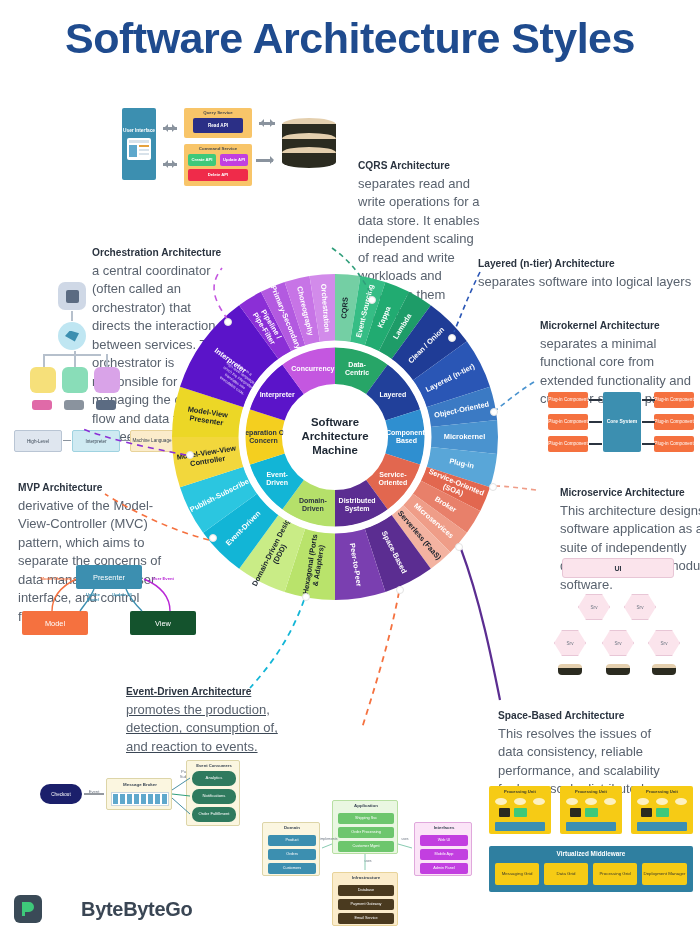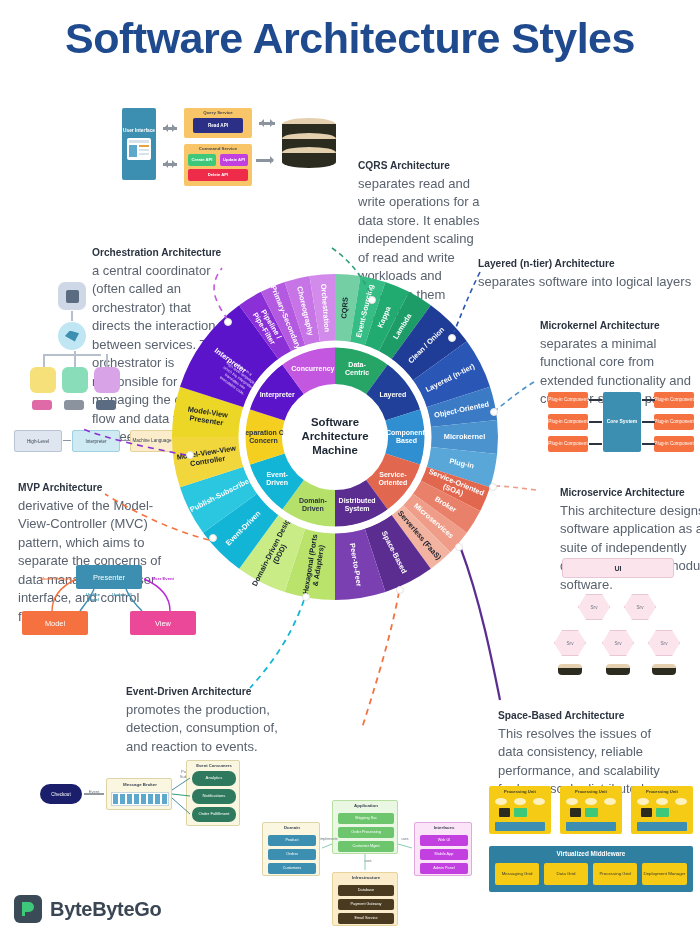--- a/index.html
+++ b/index.html
@@ -55,21 +55,21 @@
   .interp-desc { font-size: 3.9px; fill: #e8dcf7; }
 
   
   .dot { position: absolute; width: 8px; height: 8px; border-radius: 50%; background: #fff;
          border: 1px solid #e3e3e3; z-index: 5; }
 
   
   .footer { position: absolute; left: 14px; top: 895px; display: flex; align-items: center; gap: 8px; }
   .footer .mark { width: 28px; height: 28px; border-radius: 6px; background: #3a4a57;
                   display:flex; align-items:center; justify-content:center; }
-  .footer .brand { font-size: 20px; font-weight: bold; color: #3a4654; letter-spacing: -0.3px; }
+  .footer .brand { font-size: 20px; font-weight: bold; color: #3a4654; letter-spacing: -0.3px; margin-left: 31px; }
 </style>
 </head>
 <body>
 
 <div class="page">
 
   <div class="title">Software Architecture Styles</div>
 
   <div class="dgm" style="left:122px; top:108px; width:230px; height:78px;">
     <div class="box" style="left:0; top:0; width:34px; height:72px; background:#3c8fb0; font-size:4.8px; font-weight:600; flex-direction:column;">
@@ -255,34 +255,34 @@
     <div class="arrw" style="left:107px;top:10px;width:8px;height:1.2px;background:#8a939e;"></div>
   </div>
 
   <div class="ann" style="left:18px; top:482px; width:145px;">
     <h3>MVP Architecture</h3>
     <p>derivative of the Model-View-Controller (MVC) pattern, which aims to separate the concerns of data management, user interface, and control flow.</p>
   </div>
   <div class="dgm" style="left:22px; top:565px; width:180px; height:70px;">
     <div style="position:absolute;left:54px;top:0;width:66px;height:24px;background:#3c8fb0;border-radius:2px;display:flex;align-items:center;justify-content:center;font-size:7.4px;color:#fff;">Presenter</div>
     <div style="position:absolute;left:0;top:46px;width:66px;height:24px;background:#f5713f;border-radius:2px;display:flex;align-items:center;justify-content:center;font-size:7.4px;color:#fff;">Model</div>
-    <div style="position:absolute;left:108px;top:46px;width:66px;height:24px;background:#ec4899;border-radius:2px;display:flex;align-items:center;justify-content:center;font-size:7.4px;color:#fff;">View</div>
+    <div style="position:absolute;left:108px;top:46px;width:66px;height:24px;background:#14532d;border-radius:2px;display:flex;align-items:center;justify-content:center;font-size:7.4px;color:#fff;">View</div>
     <div class="lbl" style="left:16px;top:12px;width:36px;color:#f5713f;font-weight:600;">Model Changed</div>
     <div class="lbl" style="left:58px;top:28px;width:26px;color:#3c8fb0;font-weight:600;">Update Model</div>
     <div class="lbl" style="left:88px;top:28px;width:24px;color:#3c8fb0;font-weight:600;">Update UI</div>
     <div class="lbl" style="left:126px;top:12px;width:30px;color:#b927d6;font-weight:600;">User Event</div>
     <svg style="position:absolute;left:0;top:0;" width="180" height="70">
       <path d="M30,46 C30,30 42,20 54,14" stroke="#f5713f" stroke-width="1.4" fill="none"></path>
       <path d="M72,24 C68,34 62,40 58,46" stroke="#3c8fb0" stroke-width="1.4" fill="none"></path>
       <path d="M104,24 C108,34 114,40 120,46" stroke="#3c8fb0" stroke-width="1.4" fill="none"></path>
       <path d="M148,46 C148,30 136,20 122,14" stroke="#b927d6" stroke-width="1.4" fill="none"></path>
     </svg>
   </div>
 
-  <div class="ann" style="left:126px; top:686px; width:160px;">
+  <div class="ann" style="left:126px; top:686px; width:160px;text-decoration:underline;">
     <h3>Event-Driven Architecture</h3>
     <p>promotes the production, detection, consumption of, and reaction to events.</p>
   </div>
   <div class="dgm" style="left:40px; top:760px; width:200px; height:72px;">
     <div style="position:absolute;left:0;top:24px;width:42px;height:20px;border-radius:10px;background:#1b1f6b;display:flex;align-items:center;justify-content:center;font-size:4.6px;color:#fff;">Checkout</div>
     <div class="lbl" style="left:44px;top:30px;width:20px;">Event</div>
     <div style="position:absolute;left:66px;top:18px;width:66px;height:32px;background:#fbf6e0;border:1px solid #ddd5a8;border-radius:2px;">
       <div style="position:absolute;left:0;top:3px;width:66px;text-align:center;font-size:4.4px;color:#3a4654;font-weight:600;">Message Broker</div>
       <div style="position:absolute;left:4px;top:13px;width:58px;height:14px;background:#fff;border:1px solid #c9d6df;display:flex;">
         <span style="flex:1;margin:1px;background:#5ea8cc;"></span>

